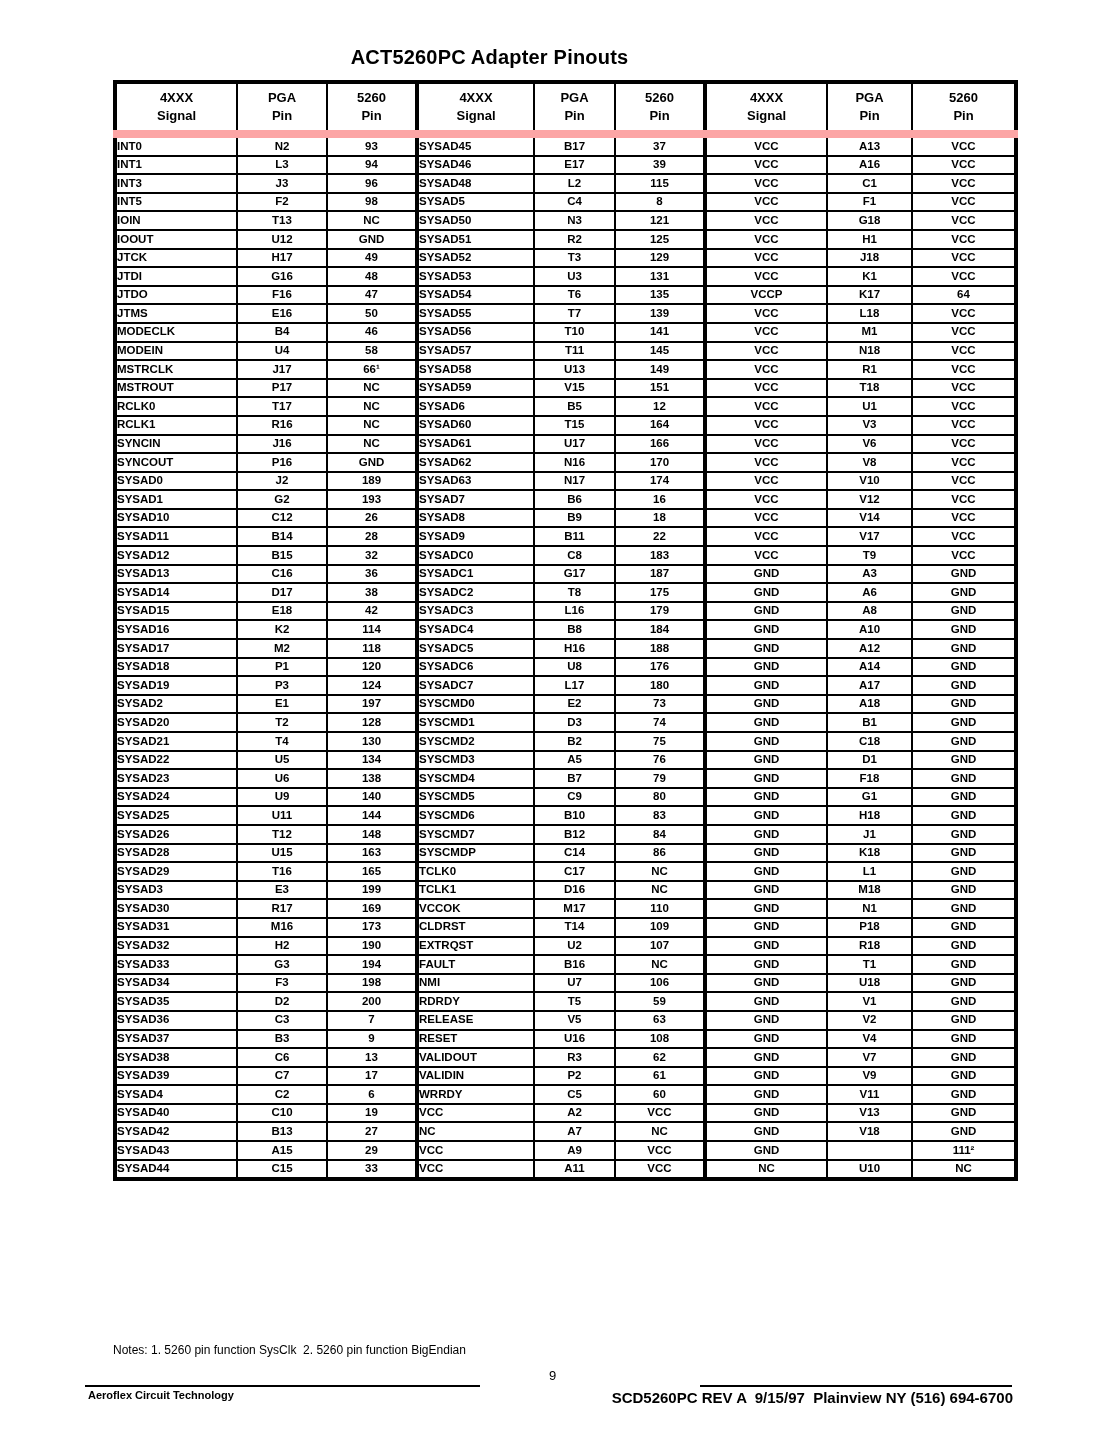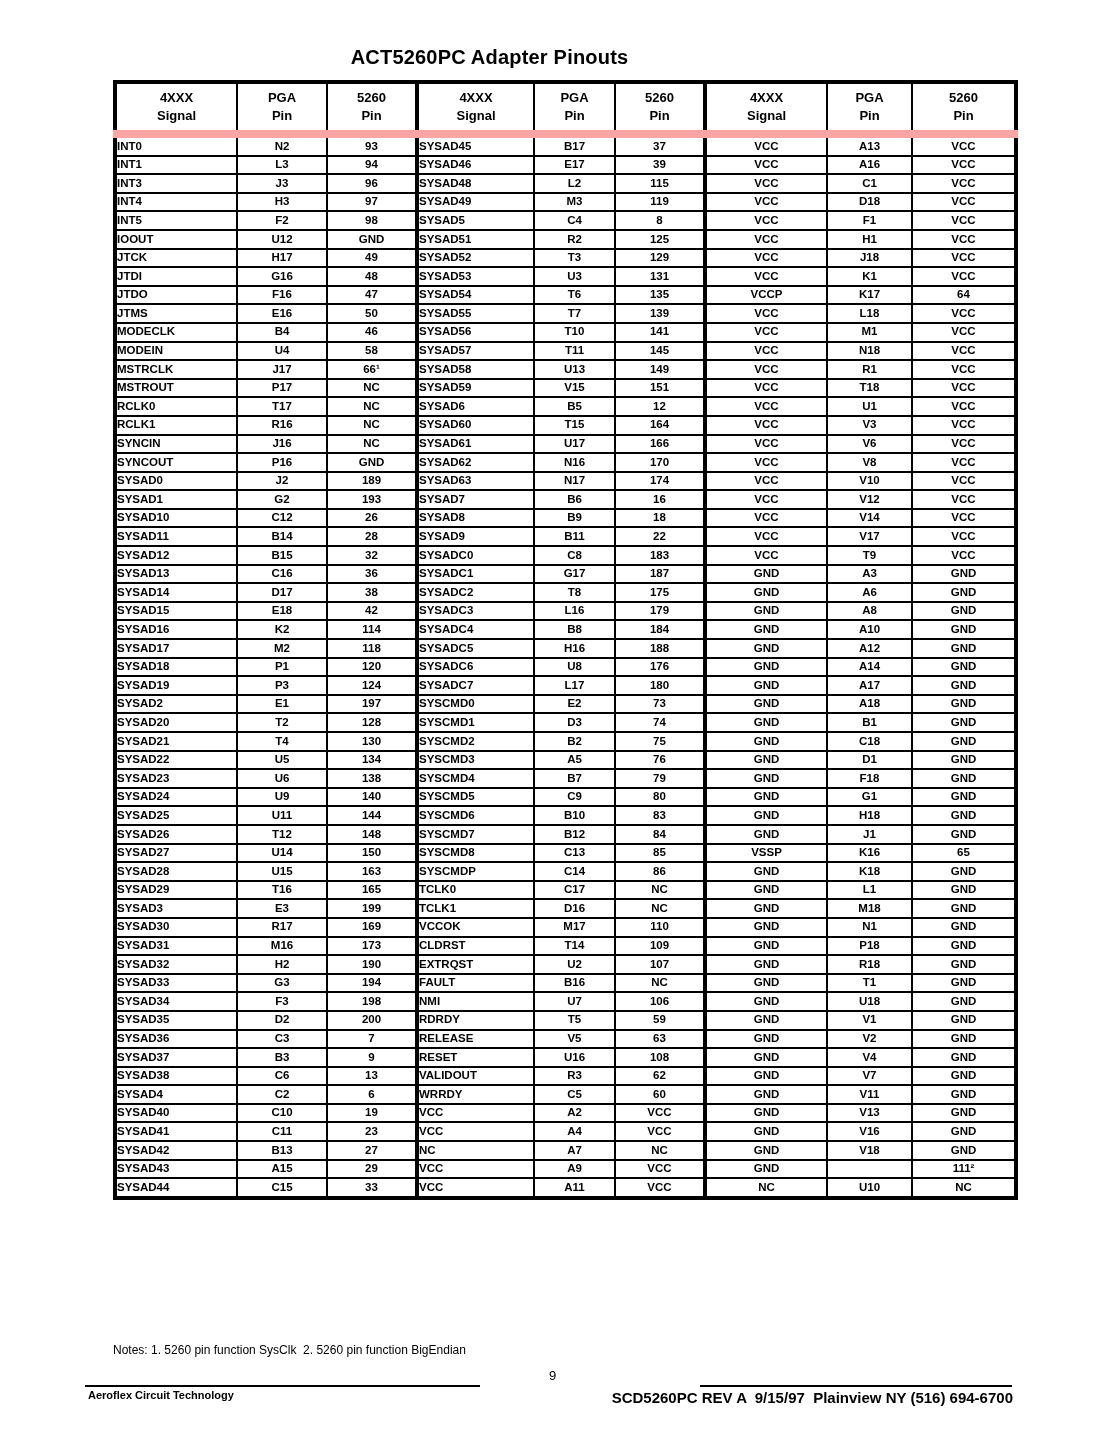--- a/index.html
+++ b/index.html
@@ -175,39 +175,39 @@
           <td class="pin">J3</td>
           <td class="pin">96</td>
           <td class="sig gs">SYSAD48</td>
           <td class="pin">L2</td>
           <td class="pin">115</td>
           <td class="sig ctr gs">VCC</td>
           <td class="pin">C1</td>
           <td class="pin">VCC</td>
         </tr>
         <tr>
-          <td class="sig">INT4</td>
-          <td class="pin">H3</td>
-          <td class="pin">97</td>
-          <td class="sig gs">SYSAD49</td>
-          <td class="pin">M3</td>
-          <td class="pin">119</td>
-          <td class="sig ctr gs">VCC</td>
-          <td class="pin">D18</td>
-          <td class="pin">VCC</td>
-        </tr>
-        <tr>
           <td class="sig">INT5</td>
           <td class="pin">F2</td>
           <td class="pin">98</td>
           <td class="sig gs">SYSAD5</td>
           <td class="pin">C4</td>
           <td class="pin">8</td>
           <td class="sig ctr gs">VCC</td>
           <td class="pin">F1</td>
+          <td class="pin">VCC</td>
+        </tr>
+        <tr>
+          <td class="sig">IOIN</td>
+          <td class="pin">T13</td>
+          <td class="pin">NC</td>
+          <td class="sig gs">SYSAD50</td>
+          <td class="pin">N3</td>
+          <td class="pin">121</td>
+          <td class="sig ctr gs">VCC</td>
+          <td class="pin">G18</td>
           <td class="pin">VCC</td>
         </tr>
         <tr>
           <td class="sig">IOOUT</td>
           <td class="pin">U12</td>
           <td class="pin">GND</td>
           <td class="sig gs">SYSAD51</td>
           <td class="pin">R2</td>
           <td class="pin">125</td>
           <td class="sig ctr gs">VCC</td>
@@ -560,31 +560,20 @@
           <td class="pin">T12</td>
           <td class="pin">148</td>
           <td class="sig gs">SYSCMD7</td>
           <td class="pin">B12</td>
           <td class="pin">84</td>
           <td class="sig ctr gs">GND</td>
           <td class="pin">J1</td>
           <td class="pin">GND</td>
         </tr>
         <tr>
-          <td class="sig">SYSAD27</td>
-          <td class="pin">U14</td>
-          <td class="pin">150</td>
-          <td class="sig gs">SYSCMD8</td>
-          <td class="pin">C13</td>
-          <td class="pin">85</td>
-          <td class="sig ctr gs">VSSP</td>
-          <td class="pin">K16</td>
-          <td class="pin">65</td>
-        </tr>
-        <tr>
           <td class="sig">SYSAD28</td>
           <td class="pin">U15</td>
           <td class="pin">163</td>
           <td class="sig gs">SYSCMDP</td>
           <td class="pin">C14</td>
           <td class="pin">86</td>
           <td class="sig ctr gs">GND</td>
           <td class="pin">K18</td>
           <td class="pin">GND</td>
         </tr>
@@ -703,50 +692,50 @@
           <td class="pin">C6</td>
           <td class="pin">13</td>
           <td class="sig gs">VALIDOUT</td>
           <td class="pin">R3</td>
           <td class="pin">62</td>
           <td class="sig ctr gs">GND</td>
           <td class="pin">V7</td>
           <td class="pin">GND</td>
         </tr>
         <tr>
+          <td class="sig">SYSAD39</td>
+          <td class="pin">C7</td>
+          <td class="pin">17</td>
+          <td class="sig gs">VALIDIN</td>
+          <td class="pin">P2</td>
+          <td class="pin">61</td>
+          <td class="sig ctr gs">GND</td>
+          <td class="pin">V9</td>
+          <td class="pin">GND</td>
+        </tr>
+        <tr>
           <td class="sig">SYSAD4</td>
           <td class="pin">C2</td>
           <td class="pin">6</td>
           <td class="sig gs">WRRDY</td>
           <td class="pin">C5</td>
           <td class="pin">60</td>
           <td class="sig ctr gs">GND</td>
           <td class="pin">V11</td>
           <td class="pin">GND</td>
         </tr>
         <tr>
           <td class="sig">SYSAD40</td>
           <td class="pin">C10</td>
           <td class="pin">19</td>
           <td class="sig gs">VCC</td>
           <td class="pin">A2</td>
           <td class="pin">VCC</td>
           <td class="sig ctr gs">GND</td>
           <td class="pin">V13</td>
-          <td class="pin">GND</td>
-        </tr>
-        <tr>
-          <td class="sig">SYSAD41</td>
-          <td class="pin">C11</td>
-          <td class="pin">23</td>
-          <td class="sig gs">VCC</td>
-          <td class="pin">A4</td>
-          <td class="pin">VCC</td>
-          <td class="sig ctr gs">GND</td>
-          <td class="pin">V16</td>
           <td class="pin">GND</td>
         </tr>
         <tr>
           <td class="sig">SYSAD42</td>
           <td class="pin">B13</td>
           <td class="pin">27</td>
           <td class="sig gs">NC</td>
           <td class="pin">A7</td>
           <td class="pin">NC</td>
           <td class="sig ctr gs">GND</td>

